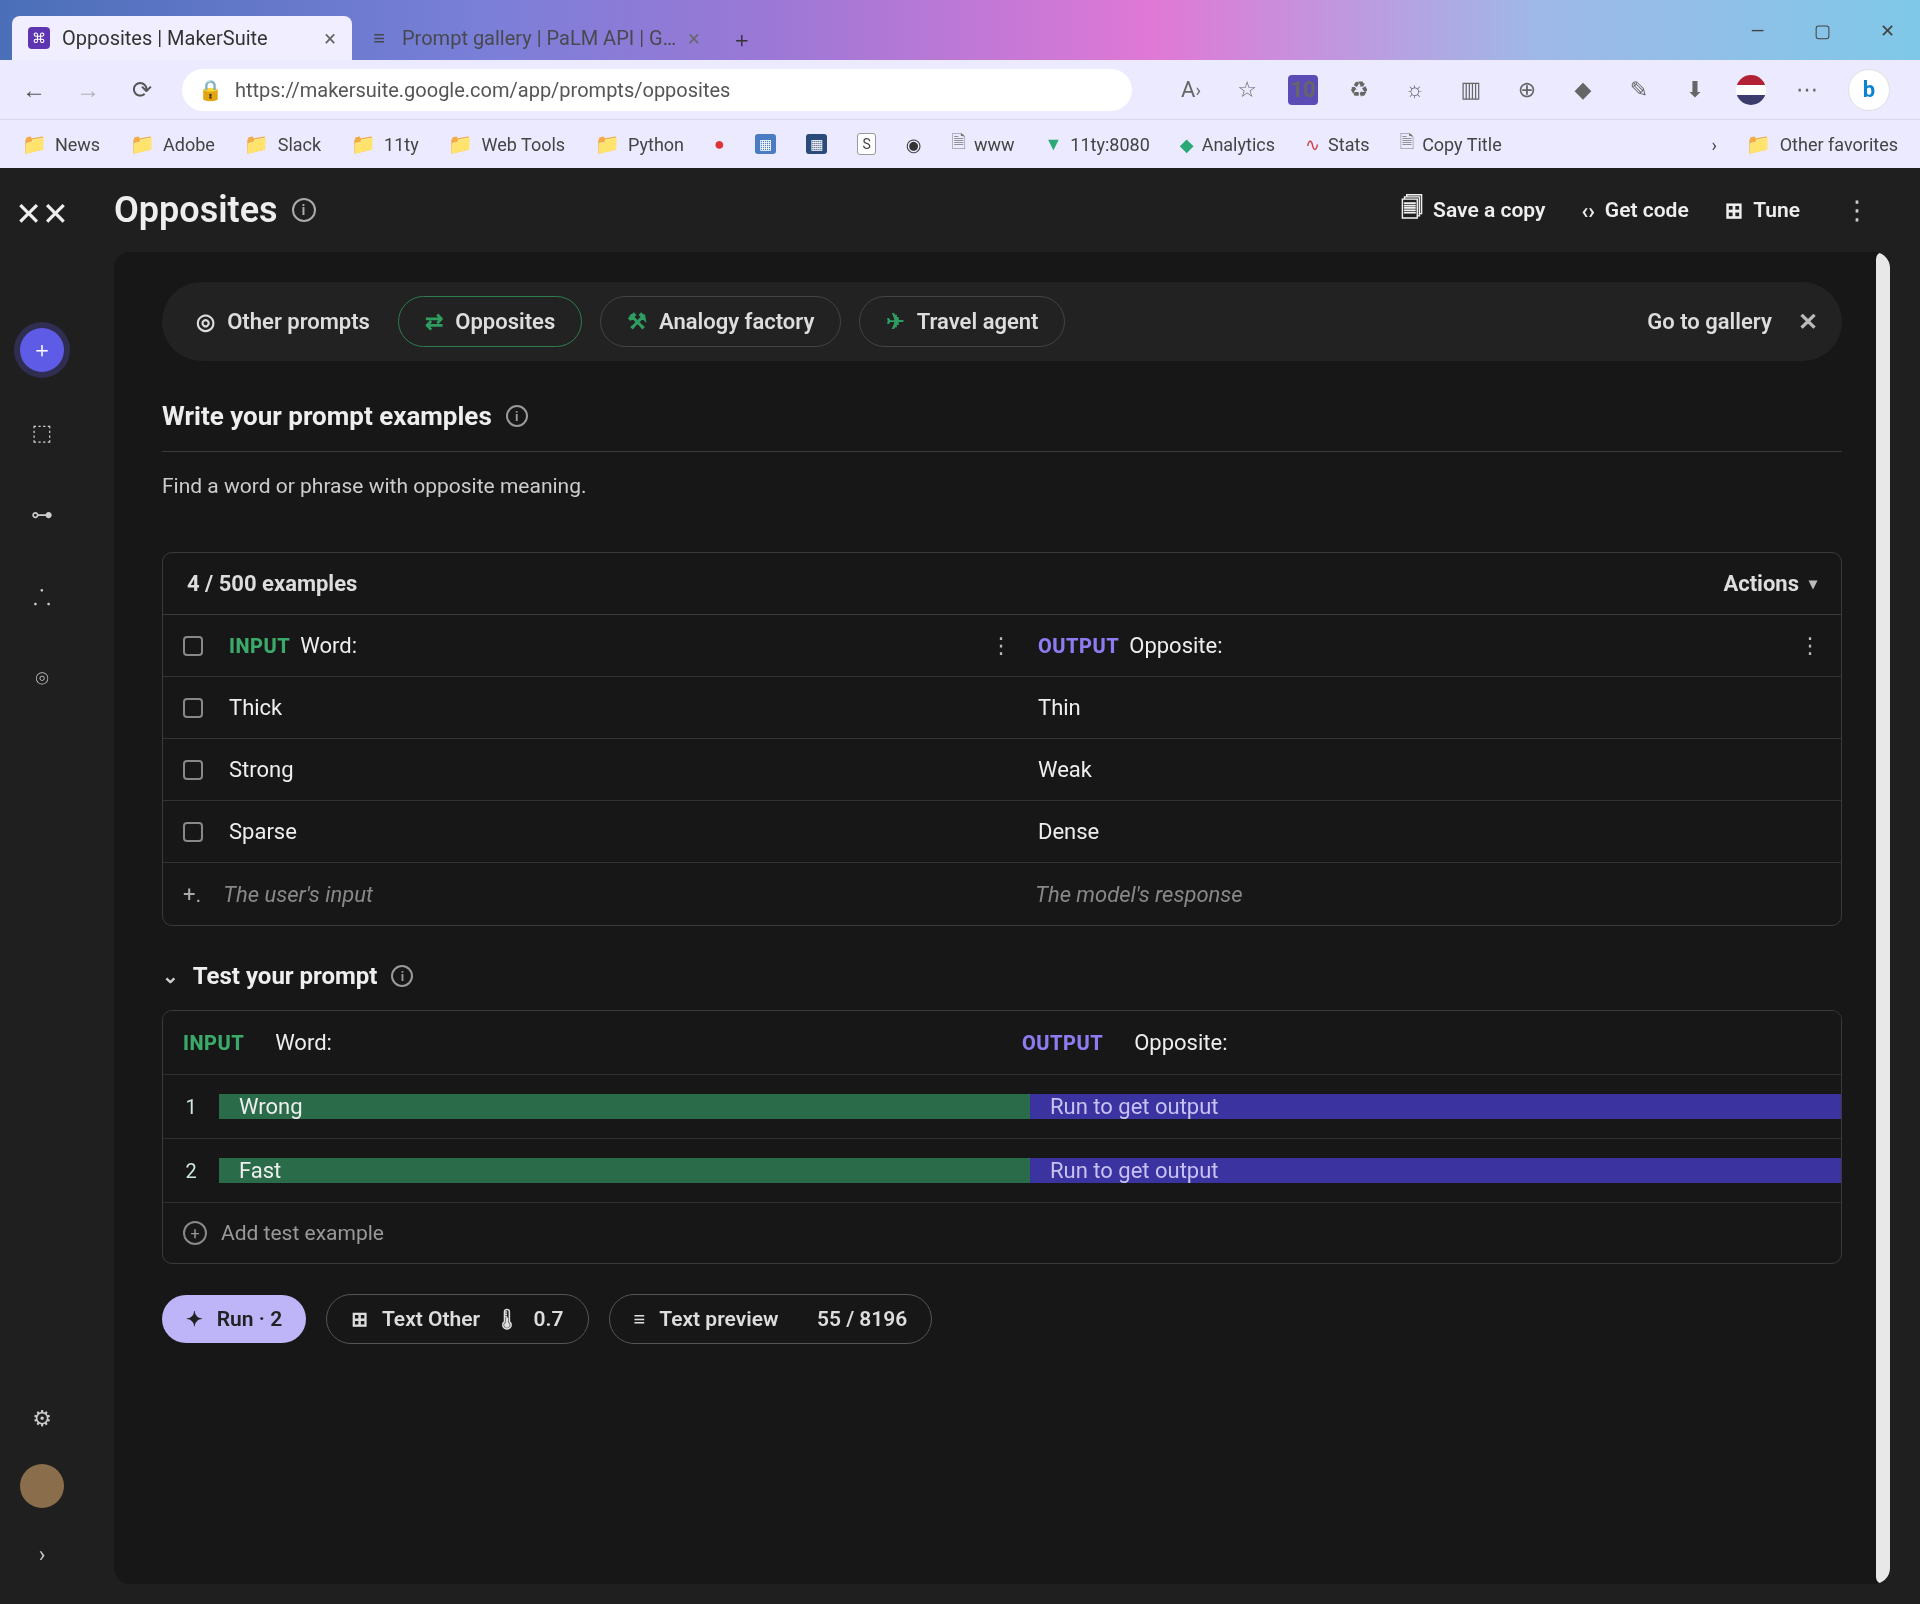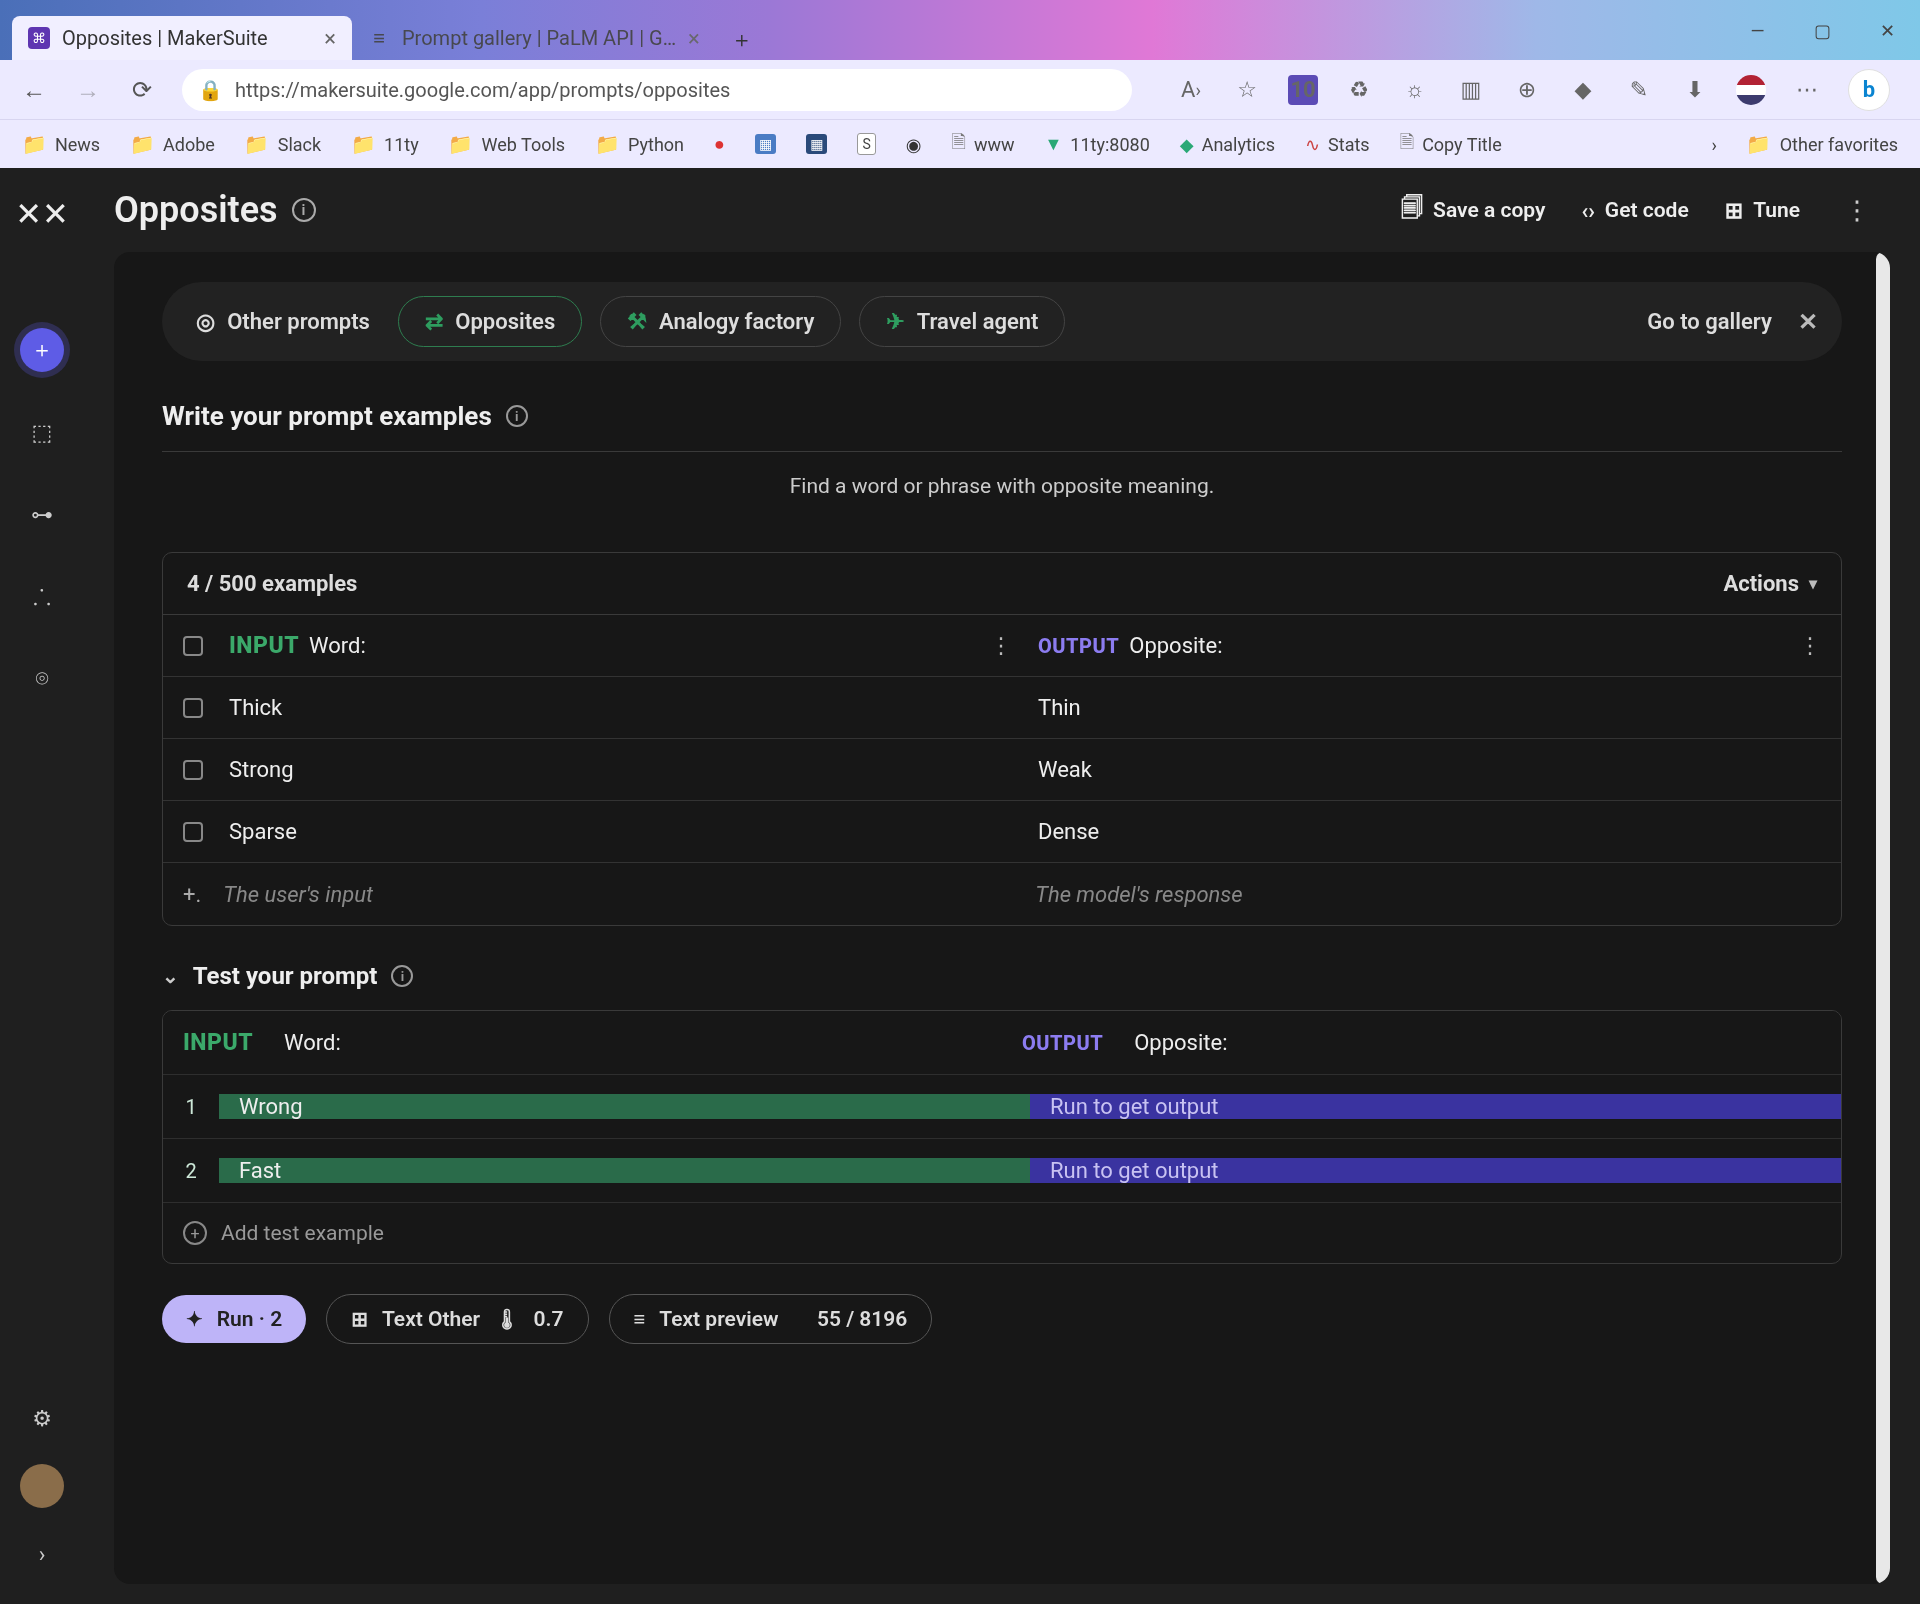--- a/index.html
+++ b/index.html
@@ -59,34 +59,34 @@
 .chiplabel { display:flex; align-items:center; gap:12px; color:#ddd; font-size:22px; font-weight:600; padding:0 10px; }
 .chip { border:1.5px solid #444; border-radius:28px; padding:12px 26px; display:flex; align-items:center; gap:12px; color:#ddd; font-size:22px; font-weight:600; }
 .chip.active { border-color:#2e7d4f; }
 .chip .cico { color:#2e9d5f; font-size:22px; }
 .chipbar .right { margin-left:auto; display:flex; align-items:center; gap:26px; color:#ddd; font-size:22px; font-weight:600; }
 .chipbar .close { font-size:24px; color:#bbb; }
 
 .section-title { font-size:26px; font-weight:700; color:#eee; margin-top:40px; display:flex; align-items:center; gap:14px; }
 .section-title .info { width:22px; height:22px; border:2px solid #999; border-radius:50%; display:inline-flex; align-items:center; justify-content:center; font-size:13px; color:#999; }
 .divider { height:1px; background:#3a3a3a; margin-top:20px; }
-.desc { color:#ccc; font-size:21px; margin-top:22px;text-align:center; }
+.desc { color:#ccc; font-size:21px; margin-top:22px; }
 
 .exbox { border:1px solid #3a3a3a; border-radius:10px; margin-top:54px; }
 .exhdr { display:flex; align-items:center; padding:18px 24px; font-size:22px; font-weight:700; color:#ddd; border-bottom:1px solid #3a3a3a; }
 .exhdr .actions { margin-left:auto; display:flex; align-items:center; gap:10px; }
 .exhdr .caret { font-size:16px; color:#bbb; }
 
 .row { display:flex; align-items:center; border-bottom:1px solid #333; height:62px; }
 .row:last-child { border-bottom:none; }
 .cell-chk { width:60px; display:flex; justify-content:center; }
 .chk { width:20px; height:20px; border:2px solid #888; border-radius:4px; }
 .cell-in { flex:1; padding-left:6px; font-size:22px; color:#eee; display:flex; align-items:center; gap:10px; position:relative; }
 .cell-out { flex:1; padding-left:6px; font-size:22px; color:#eee; display:flex; align-items:center; gap:10px; position:relative; }
-.tag-in { color:#3ba96a; font-weight:800; font-size:23px; letter-spacing:0.5px; }
+.tag-in { color:#3ba96a; font-weight:800; font-size:20px; letter-spacing:0.5px; }
 .tag-out { color:#8c7cf0; font-weight:800; font-size:20px; letter-spacing:0.5px; }
 .hdr-text { font-weight:400; }
 .row .more { margin-left:auto; margin-right:20px; color:#bbb; font-size:22px; }
 .ghost { color:#888;font-style:italic; }
 .addrow .plus { font-size:22px; color:#aaa; margin-left:20px; margin-right:16px; }
 
 .test-title { font-size:24px; font-weight:700; color:#eee; margin-top:36px; display:flex; align-items:center; gap:14px; }
 .test-title .chev { font-size:20px; color:#ccc; }
 .test-title .info { width:22px; height:22px; border:2px solid #999; border-radius:50%; display:inline-flex; align-items:center; justify-content:center; font-size:13px; color:#999; }
 

